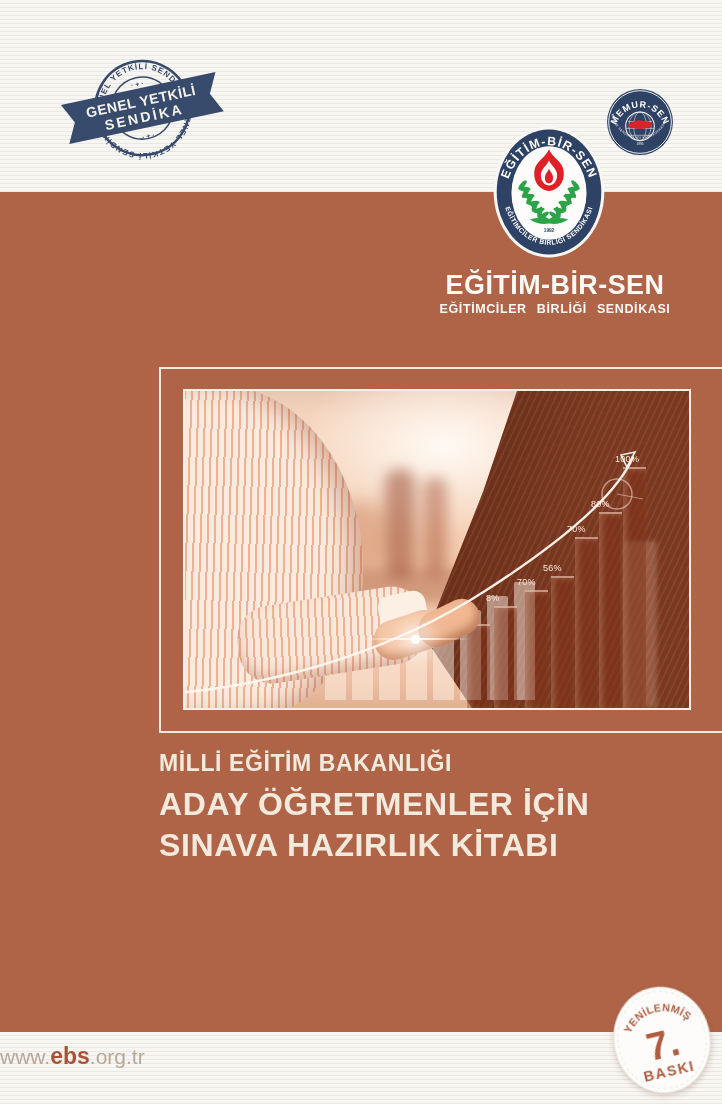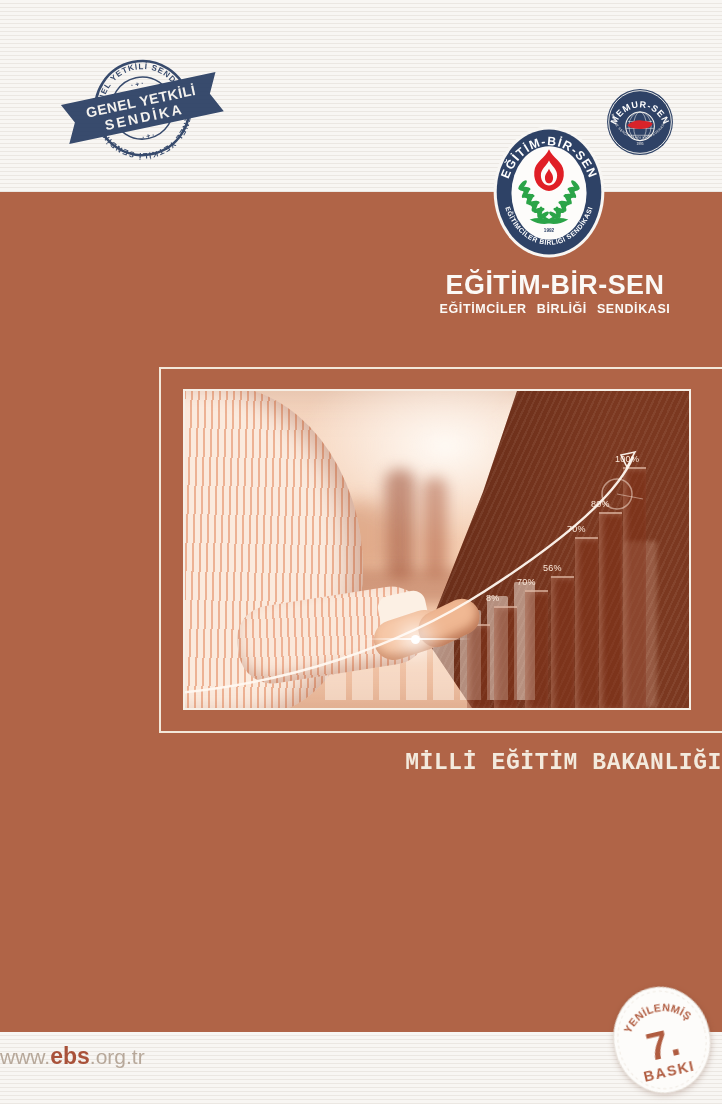--- a/index.html
+++ b/index.html
@@ -65,22 +65,22 @@
             transform:rotate(-18deg);box-shadow:inset 0 -6px 10px rgba(160,80,45,.45);}
   .ph-handB{left:232px;top:214px;width:64px;height:36px;border-radius:18px;background:#f0b893;
             transform:rotate(-26deg);box-shadow:inset 0 -6px 10px rgba(140,60,30,.5);}
   .arrow-svg{left:0;top:0;width:504px;height:317px;}
   .flare{left:226px;top:244px;width:9px;height:9px;border-radius:50%;background:#fff;
          box-shadow:0 0 20px 9px rgba(255,255,255,.95);}
   .flare-streak{left:176px;top:247px;width:110px;height:2px;
          background:linear-gradient(90deg,rgba(255,255,255,0),#fff 50%,rgba(255,255,255,0));}
 
   
-  .title-block{position:absolute;left:159px;top:750px;width:563px;text-align:right;
-               color:#f3eadd;font-family:Liberation Mono, monospace;}
+  .title-block{position:absolute;left:159px;top:750px;width:563px;text-align:left;
+               color:#f3eadd;font-family:Liberation Sans, sans-serif;}
   .title-kicker{font-size:23px;font-weight:bold;letter-spacing:.6px;}
   .title-main{font-size:32px;font-weight:bold;letter-spacing:.6px;line-height:41px;margin-top:7px;}
 
   
   .footer-url{position:absolute;left:0;top:1043px;width:722px;text-align:left;font-size:21px;color:#b7a89a;}
   .footer-url b{color:#a9523a;font-size:23px;}
 
   
   .badge{position:absolute;left:611px;top:983px;width:102px;height:114px;transform:rotate(-13deg);
          filter:drop-shadow(0 2px 3px rgba(90,40,20,.25));}
@@ -250,20 +250,24 @@
       <path d="M432,103 L458,108" fill="none" stroke="rgba(255,236,222,.45)" stroke-width="1.2"></path>
       <path d="M-8,302 C100,292 210,258 300,200 C370,155 430,108 448,66" fill="none" stroke="rgba(255,248,240,.95)" stroke-width="2.4"></path>
       <path d="M450,61 l-14,3 l6,12 z" fill="none" stroke="rgba(255,248,240,.95)" stroke-width="1.6"></path>
     </svg>
     <div class="flare-streak"></div>
     <div class="flare"></div>
   </div>
 
   <div class="title-block">
     <div class="title-kicker">MİLLİ EĞİTİM BAKANLIĞI</div>
+    <div class="title-main">
+      <div>ADAY ÖĞRETMENLER İÇİN</div>
+      <div>SINAVA HAZIRLIK KİTABI</div>
+    </div>
   </div>
 
   <div class="footer-url"><span>www.</span><b>ebs</b><span>.org.tr</span></div>
 
   <div class="badge">
     <svg viewBox="0 0 100 110" width="102" height="114">
       <defs>
           <path id="bd-top" d="M15,56 A36,38 0 0 1 85,56"></path>
         </defs>
       <ellipse cx="50" cy="55" rx="47" ry="52" fill="#fdfcfa" stroke="#e8e2db" stroke-width="1"></ellipse>

